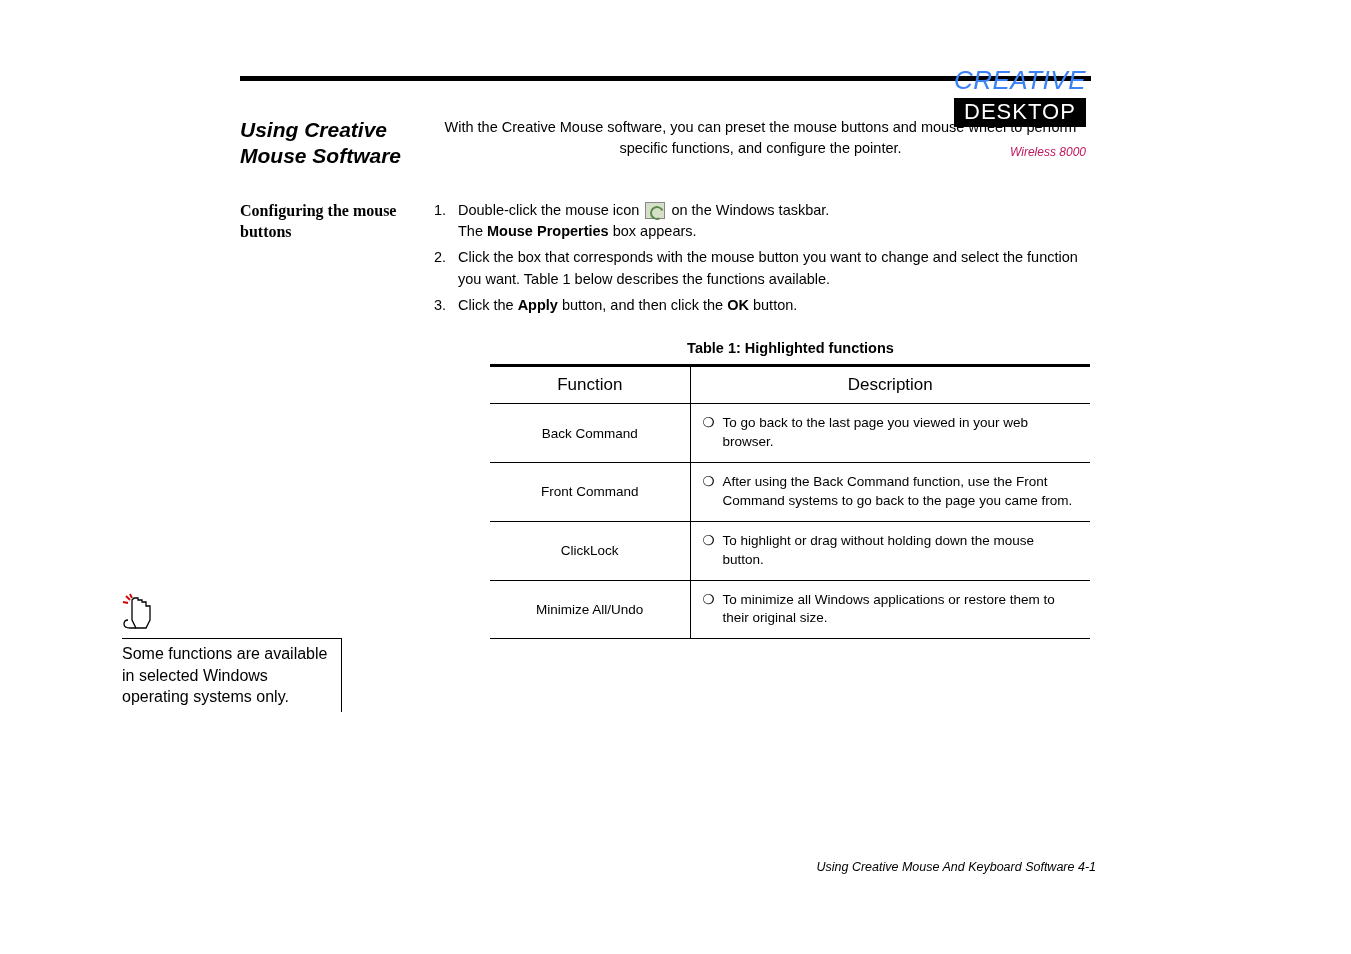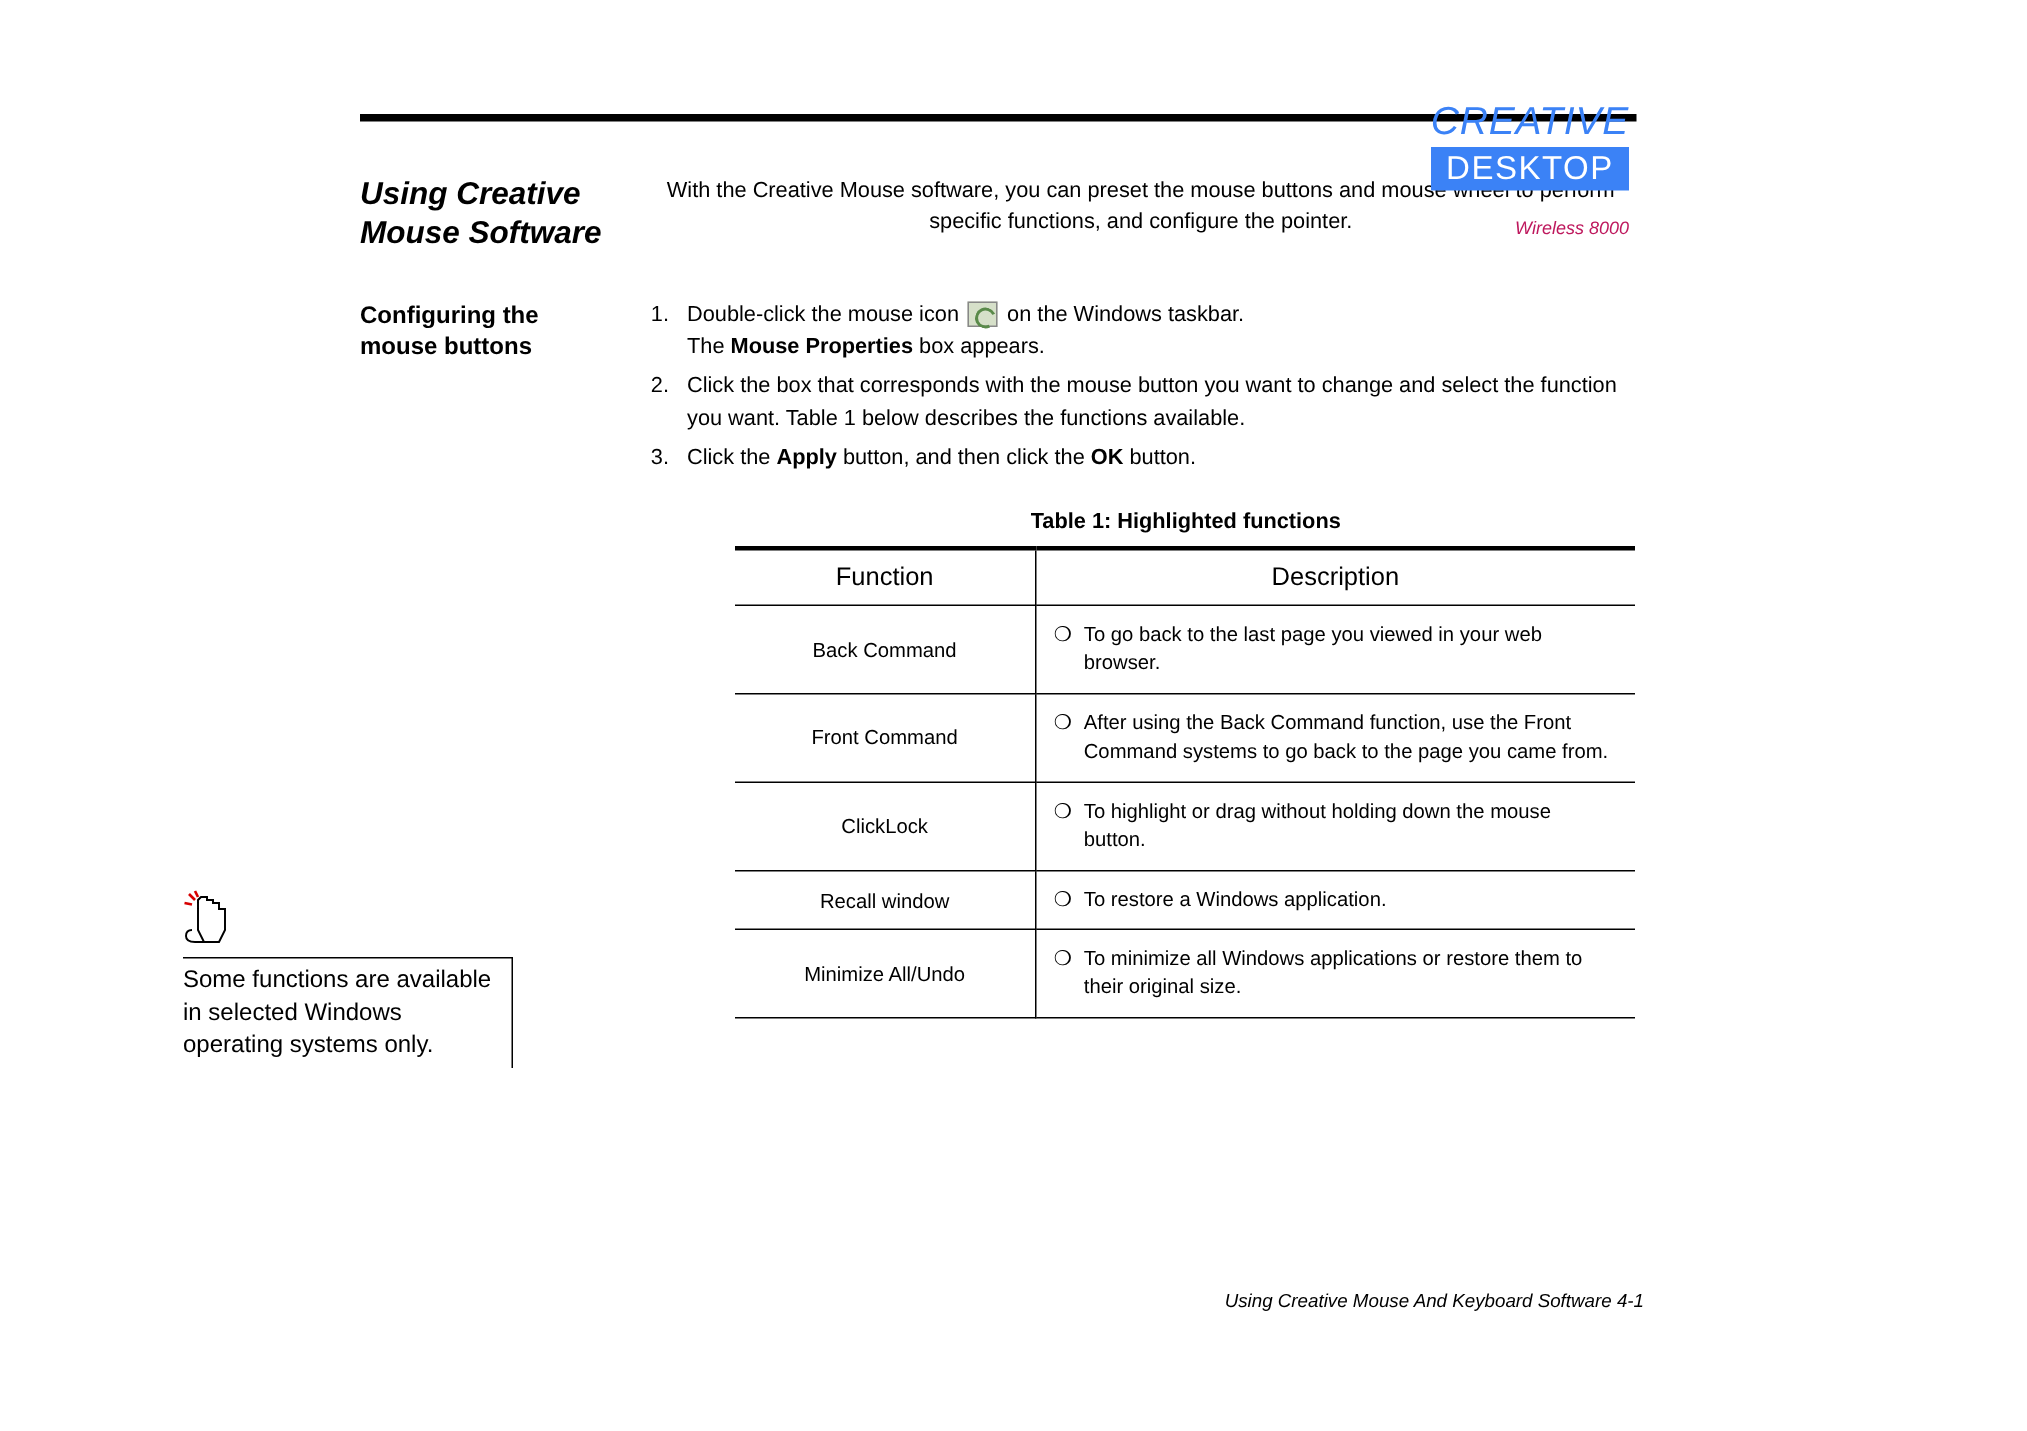--- a/index.html
+++ b/index.html
@@ -1,29 +1,29 @@
 <!DOCTYPE html>
 <html><head>
 <meta charset="utf-8">
 <style>
   * { margin:0; padding:0; box-sizing:border-box; }
   body { font-family: Verdana, Geneva, sans-serif; background:#fff; width:1351px; height:954px; position:relative; color:#000; }
   .page { padding: 70px 260px 40px 240px; }
   .logo { position:absolute; top:65px; right:265px; }
   .logo-creative { font-family: 'Arial Black', sans-serif; font-style:italic; color:#3b82f6; font-size:26px; letter-spacing:0.5px; text-align:center; }
-  .logo-desktop { background:#3b82f6; color:#fff; font-family:'Arial Black',sans-serif; font-size:22px; padding:1px 8px 2px 8px; letter-spacing:1px; text-align:center; margin-top:2px; }
+  .logo-desktop { background:#000000; color:#fff; font-family:'Arial Black',sans-serif; font-size:22px; padding:1px 8px 2px 8px; letter-spacing:1px; text-align:center; margin-top:2px; }
   .logo-sub { color:#be185d; font-style:italic; font-weight:normal; font-size:12px; text-align:right; margin-top:18px; }
   .main-title { font-family: "Gill Sans", "Gill Sans MT", "Trebuchet MS", sans-serif; font-size:37px; font-weight:normal; margin-top:98px; }
   .title-rule { border:none; border-top:5px solid #000; margin-top:6px; margin-bottom:36px; }
   .row { display:flex; }
   .left-col { flex:0 0 190px; padding-right:16px; }
   .right-col { flex:1; }
   .section-head { font-family: "Gill Sans","Gill Sans MT","Trebuchet MS",sans-serif; font-size:21px; font-weight:bold; line-height:1.25;font-style:italic; }
   .body-text { font-size:14.5px; line-height:1.45;text-align:center; }
-  .sub-head { font-family: Liberation Sans, sans-serif; font-size:16px; font-weight:bold; line-height:1.35; }
+  .sub-head { font-family: Liberation Serif, serif; font-size:16px; font-weight:bold; line-height:1.35; }
   .gap { height:30px; }
   ol.steps { list-style:decimal; padding-left:20px; font-size:14.5px; line-height:1.5; }
   ol.steps li { padding-left:8px; margin-bottom:4px; }
   .mouse-icon { display:inline-block; width:20px; height:17px; background:#d6e0c9; border:1px solid #888; vertical-align:middle; position:relative; margin:0 2px;}
   .mouse-icon::after { content:""; position:absolute; left:4px; top:3px; width:10px; height:10px; border:2px solid #5a8a4a; border-right-color:transparent; border-radius:50%; transform:rotate(20deg);}
   .bold { font-weight:bold; }
   .table-title { text-align:center; font-weight:bold; font-size:14.5px; margin-top:20px; margin-bottom:8px; }
   .table-wrap { margin-left:250px; }
   table.func { border-collapse:collapse; width:600px; }
   table.func thead th { font-family:"Trebuchet MS",sans-serif; font-size:17px; font-weight:normal; padding:8px 12px; border-top:3px solid #000; border-bottom:1px solid #000; }
@@ -113,29 +113,20 @@
         <tr>
           <td>ClickLock</td>
           <td>
               <div class="desc-cell">
                 <span class="bullet">❍</span>
                 <span class="desc-text">To highlight or drag without holding down the mouse button.</span>
               </div>
             </td>
         </tr>
         <tr>
-          <td>Recall window</td>
-          <td>
-              <div class="desc-cell">
-                <span class="bullet">❍</span>
-                <span class="desc-text">To restore a Windows application.</span>
-              </div>
-            </td>
-        </tr>
-        <tr>
           <td>Minimize All/Undo</td>
           <td>
               <div class="desc-cell">
                 <span class="bullet">❍</span>
                 <span class="desc-text">To minimize all Windows applications or restore them to their original size.</span>
               </div>
             </td>
         </tr>
       </tbody>
     </table>

